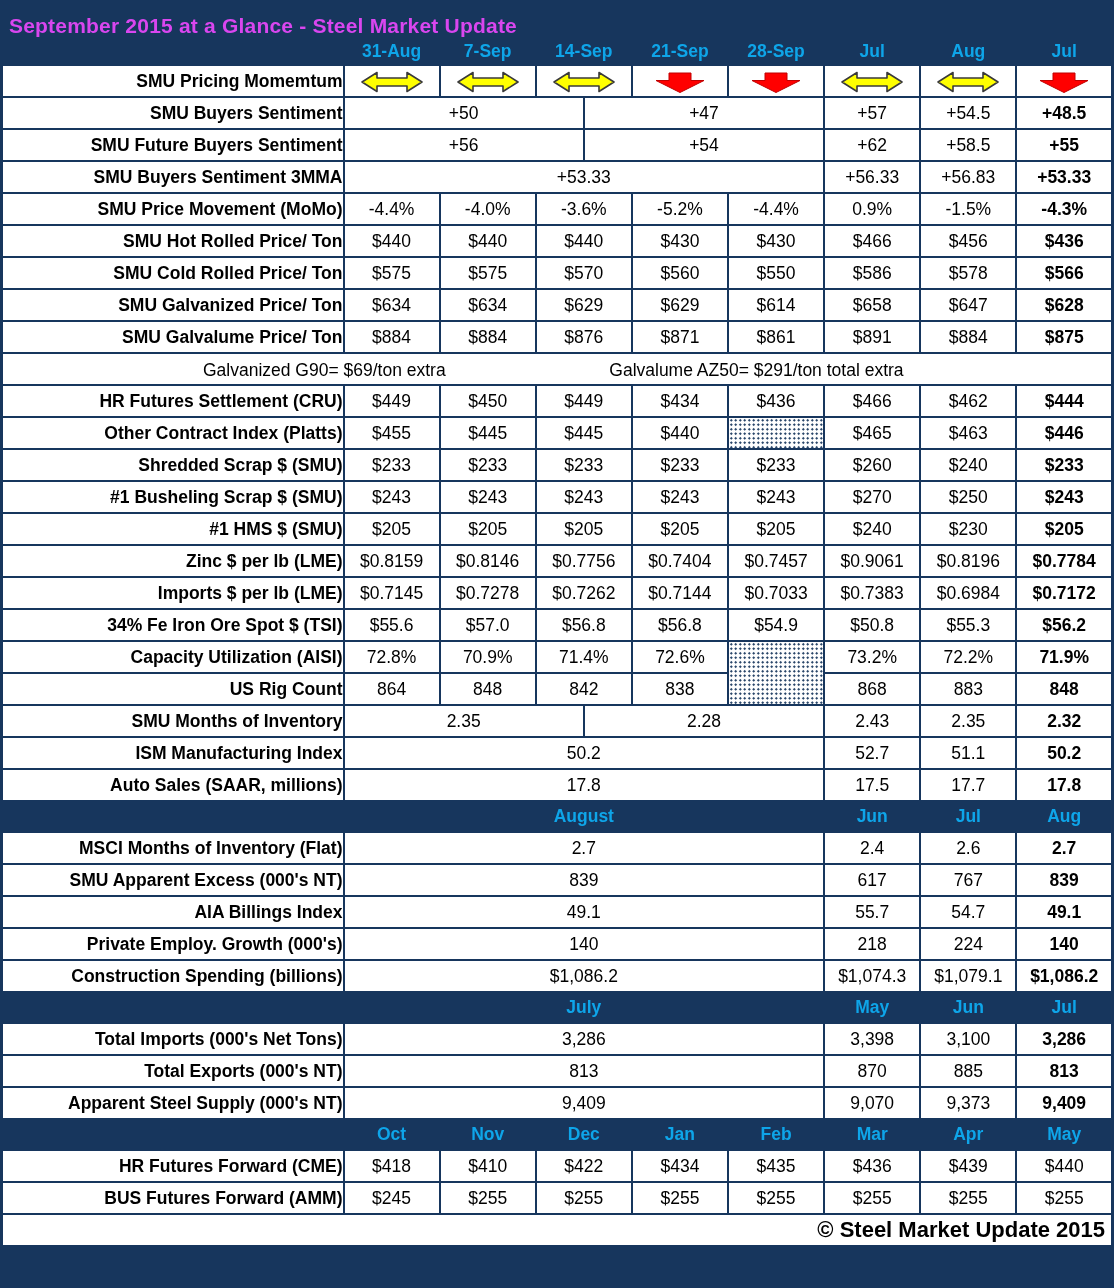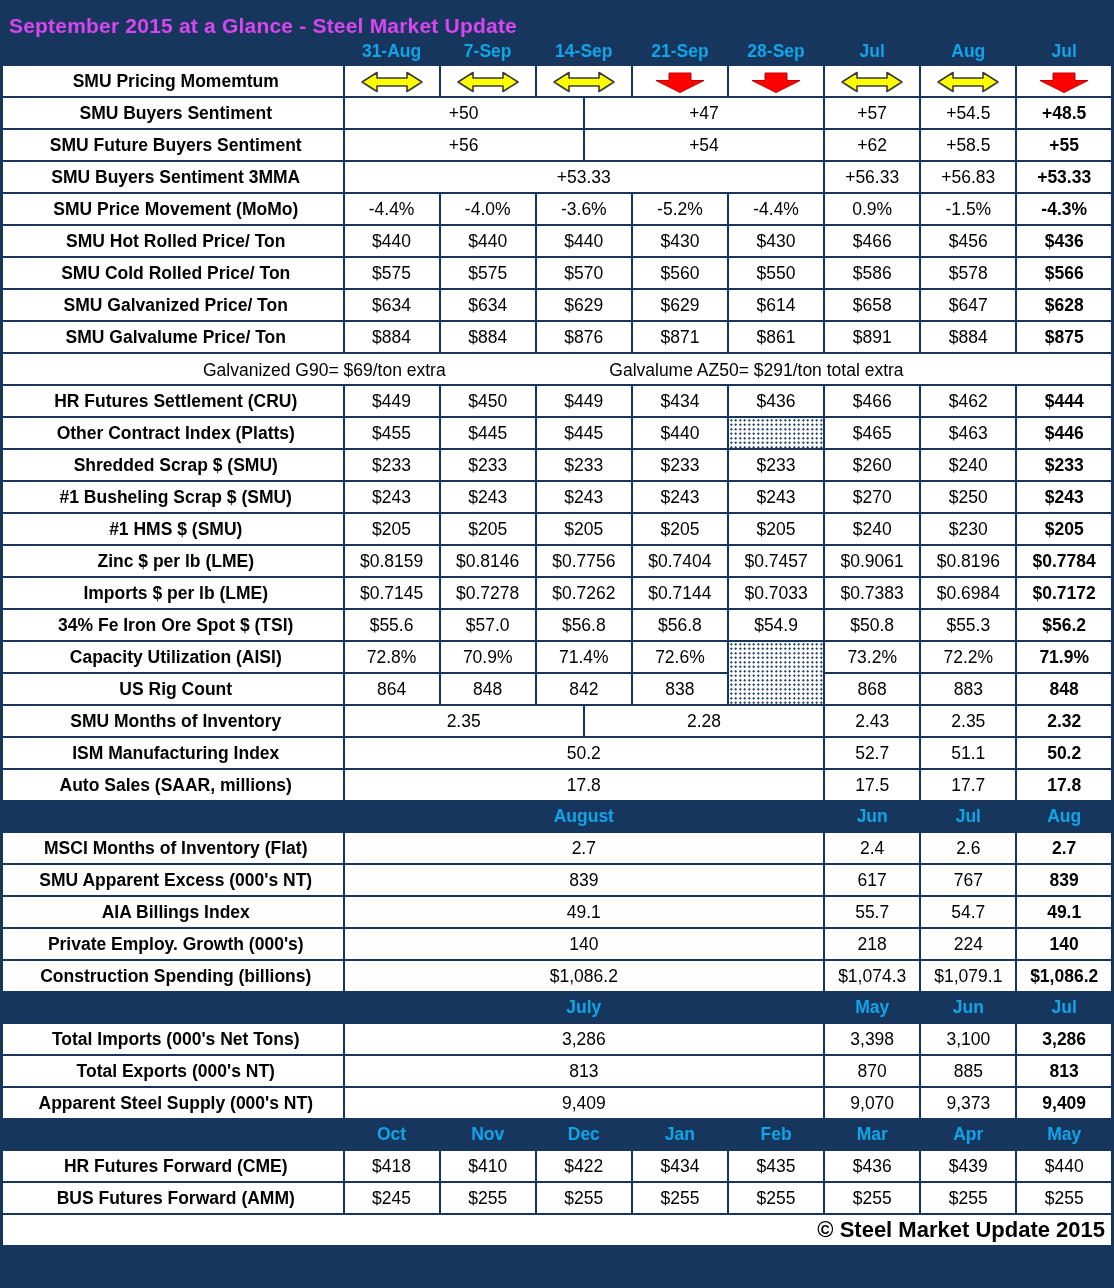--- a/index.html
+++ b/index.html
@@ -24,21 +24,21 @@
   }
   col.c-label{width:342px;}
   td{
     border:2px solid #17365D;
     height:30px;padding:0;
     text-align:center;vertical-align:middle;
     font-size:17.5px;color:#000;
     white-space:nowrap;overflow:hidden;
   }
   td.label{
-    text-align:center;padding-left:6px;font-weight:bold;
+    text-align:right;padding-left:6px;font-weight:bold;
   }
   tr.r-colhead td, tr.r-section td{
     background:#17365D;color:#0ea5e9;font-weight:bold;
     border-color:#17365D;
   }
   tr.r-colhead td{height:26px;font-size:17.5px;}
   tr.r-section td{height:29px;}
   td.bold{font-weight:bold;}
   td.pattern{
     background-image:radial-gradient(#17365D 0.9px, rgba(255,255,255,0) 1.1px);

